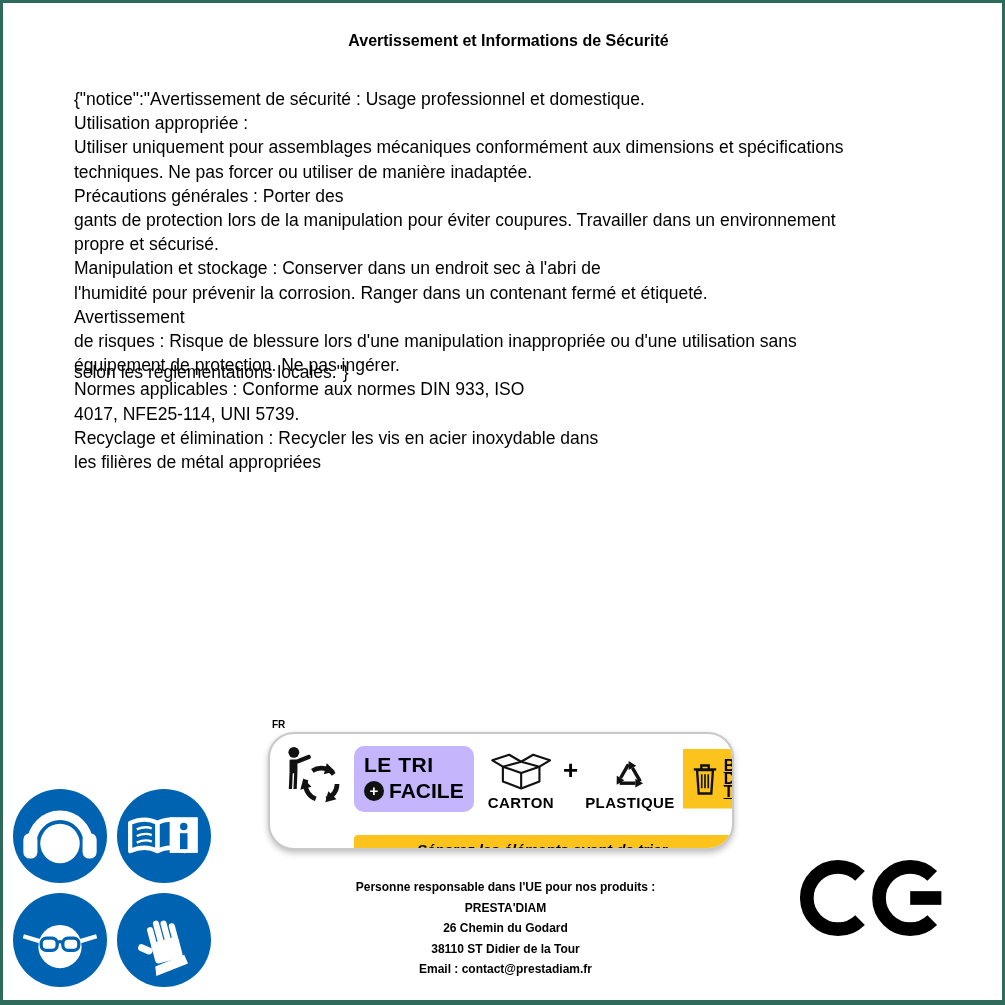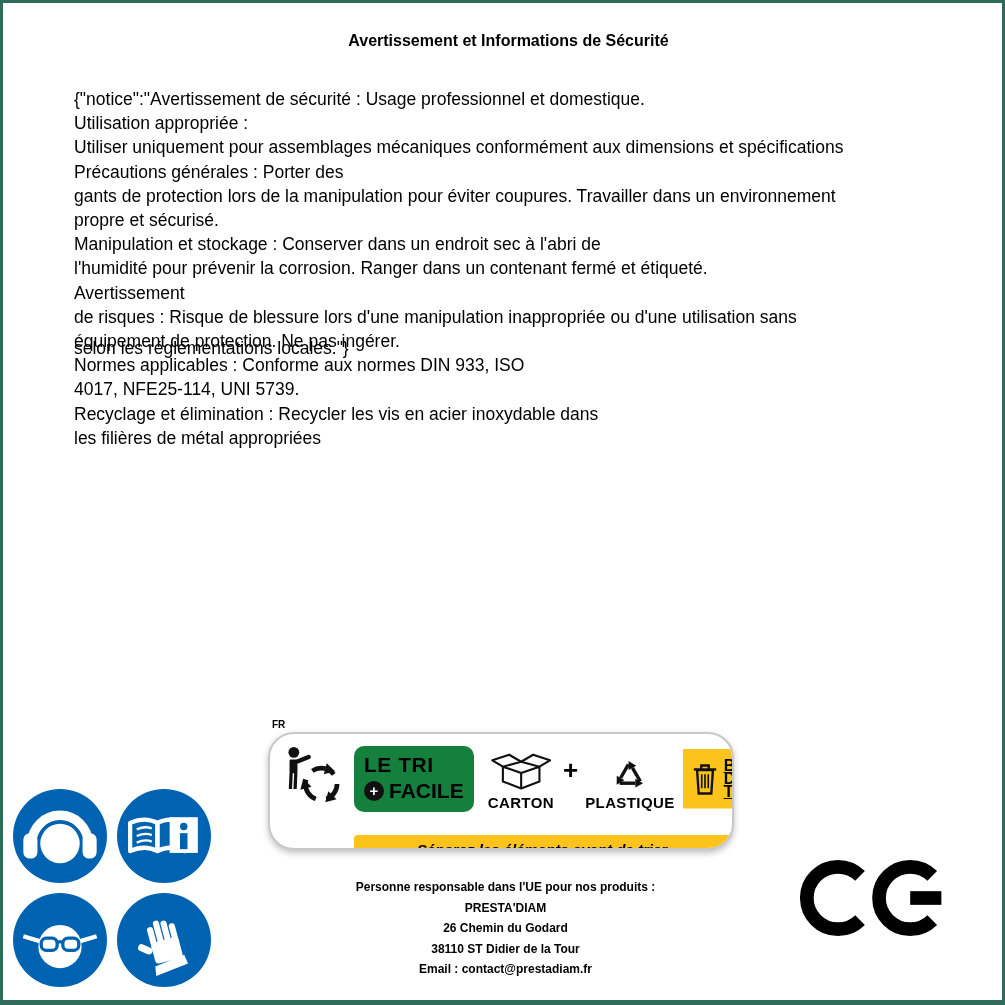--- a/index.html
+++ b/index.html
@@ -19,21 +19,21 @@
   
   .icons-grid { position:absolute; left:10px; top:786px; display:grid; grid-template-columns:94px 94px; grid-auto-rows:94px; gap:10px; }
   .icon-circle svg { width:94px; height:94px; display:block; }
 
   
   .triman-wrap { position:absolute; left:265px; top:716px; width:466px; }
   .fr-label { font-weight:bold; font-size:10px; margin:0 0 2px 4px; }
   .pill { background:#fff; border:2px solid #c8c8c8; border-radius:26px; box-shadow:0 3px 6px rgba(0,0,0,.25); overflow:hidden; height:118px; }
   .pill-top { display:flex; align-items:center; height:85px; padding:4px 6px 0 8px; }
   .triman-logo svg { width:72px; height:74px; display:block; }
-  .letri { background:#15803d; border-radius:10px; padding:7px 10px 9px; margin-left:4px; }
+  .letri { background:#c4b5fd; border-radius:10px; padding:7px 10px 9px; margin-left:4px; }
   .letri-l1 { font-size:21px; font-weight:bold; letter-spacing:.5px; }
   .letri-l2 { display:flex; align-items:center; gap:5px; font-size:21px; font-weight:bold; margin-top:2px; }
   .plus-circle { width:20px; height:20px; border-radius:50%; background:#111; color:#fff; font-size:15px; font-weight:bold; display:flex; align-items:center; justify-content:center; flex:0 0 auto; }
   .materials { display:flex; align-items:center; margin-left:12px; gap:6px; }
   .material { display:flex; flex-direction:column; align-items:center; }
   .material svg { height:45px; display:block; }
   .material-label { font-size:15px; font-weight:bold; letter-spacing:.4px; margin-top:2px;text-align:center; }
   .mat-plus { font-size:26px; font-weight:bold; margin:0 1px 16px; }
   .bac-flag { margin-left:8px; background:#fcc31d; clip-path:polygon(0 0, 80% 0, 100% 50%, 80% 100%, 0 100%); display:flex; align-items:center; gap:5px; padding:8px 24px 8px 8px; }
   .bac-flag svg { width:28px; height:44px; display:block; }
@@ -51,20 +51,21 @@
 <body>
 
 <div class="page">
 
   <div class="title">Avertissement et Informations de Sécurité</div>
 
   <div class="notice">
     <div class="tline">{"notice":"Avertissement de sécurité : Usage professionnel et domestique.</div>
     <div class="tline">Utilisation appropriée :</div>
     <div class="tline">Utiliser uniquement pour assemblages mécaniques conformément aux dimensions et spécifications</div>
+    <div class="tline">techniques. Ne pas forcer ou utiliser de manière inadaptée.</div>
     <div class="tline">Précautions générales : Porter des</div>
     <div class="tline">gants de protection lors de la manipulation pour éviter coupures. Travailler dans un environnement</div>
     <div class="tline">propre et sécurisé.</div>
     <div class="tline">Manipulation et stockage : Conserver dans un endroit sec à l'abri de</div>
     <div class="tline">l'humidité pour prévenir la corrosion. Ranger dans un contenant fermé et étiqueté.</div>
     <div class="tline">Avertissement</div>
     <div class="tline">de risques : Risque de blessure lors d'une manipulation inappropriée ou d'une utilisation sans</div>
     <div class="overlap">
       <div class="tline ov-a">équipement de protection. Ne pas ingérer.</div>
       <div class="tline ov-b">selon les réglementations locales."}</div>

